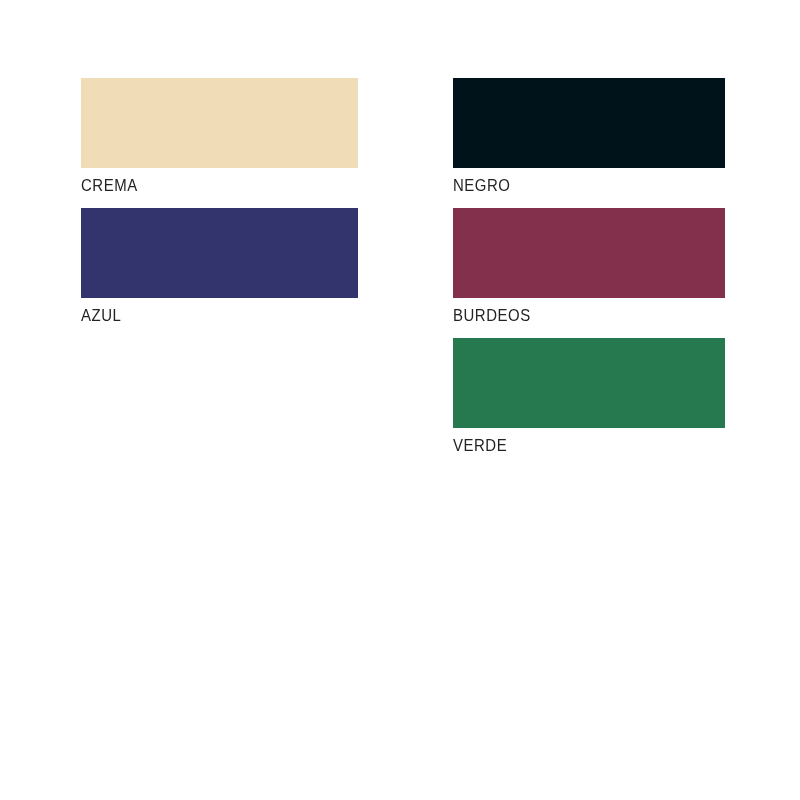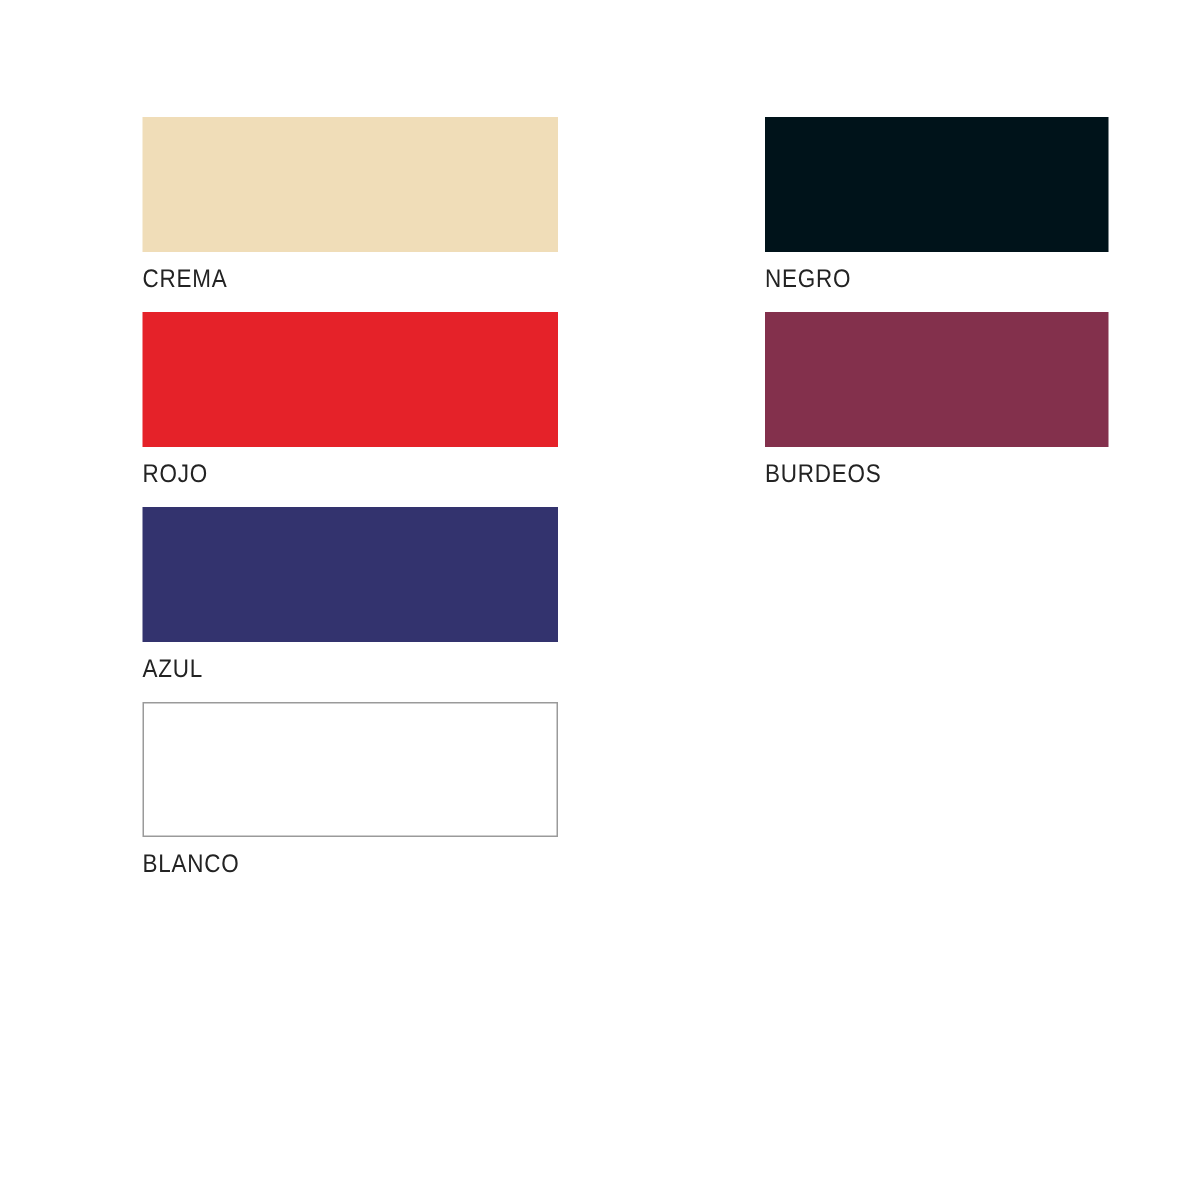--- a/index.html
+++ b/index.html
@@ -13,38 +13,38 @@
     background: #ffffff;
     font-family: "Liberation Sans", "DejaVu Sans", sans-serif;
     overflow: hidden;
   }
 
   #palette-sheet {
     position: relative;
     width: 800px;
     height: 800px;
     box-sizing: border-box;
-    padding: 78px 0 0 17px;
+    padding: 78px 0 0 3px;
   }
 
   .swatch-grid {
     display: grid;
     grid-template-columns: 277px 95px 272px;
     grid-auto-rows: 130px;
     margin-left: 78px;
   }
 
   .swatch-cell {
     display: flex;
     flex-direction: column;
     align-items: flex-start;
   }
 
   .swatch-cell.col-left  { grid-column: 1; }
-  .swatch-cell.col-right { grid-column: 3; margin-left: 43px; }
+  .swatch-cell.col-right { grid-column: 3; }
 
   .swatch-chip {
     width: 100%;
     height: 90px;
     box-sizing: border-box;
     display: block;
   }
 
   .swatch-chip.bordered {
     border: 1px solid #9a9a9a;
@@ -73,32 +73,28 @@
       <div class="swatch-chip" style="background-color: rgb(240, 221, 184);"></div>
       <div class="swatch-label" style="color: rgb(35, 35, 35);">CREMA</div>
     </div>
     <div class="swatch-cell col-right">
       <div class="swatch-chip" style="background-color: rgb(0, 19, 26);"></div>
       <div class="swatch-label" style="color: rgb(35, 35, 35);">NEGRO</div>
     </div>
 
 
     <div class="swatch-cell col-left">
-      <div class="swatch-chip" style="background-color: rgb(229, 34, 41);"></div>
-      <div class="swatch-label" style="color: rgb(35, 35, 35);">ROJO</div>
+      <div class="swatch-chip" style="background-color: rgb(51, 51, 110);"></div>
+      <div class="swatch-label" style="color: rgb(35, 35, 35);">AZUL</div>
     </div>
+
     <div class="swatch-cell col-right">
       <div class="swatch-chip" style="background-color: rgb(131, 48, 76);"></div>
       <div class="swatch-label" style="color: rgb(35, 35, 35);">BURDEOS</div>
     </div>
-
-    <div class="swatch-cell col-left">
-      <div class="swatch-chip" style="background-color: rgb(51, 51, 110);"></div>
-      <div class="swatch-label" style="color: rgb(35, 35, 35);">AZUL</div>
+    <div class="swatch-cell col-right">
+      <div class="swatch-chip" style="background-color: rgb(38, 120, 78);"></div>
+      <div class="swatch-label" style="color: rgb(35, 35, 35);">VERDE</div>
     </div>
 
-    <div class="swatch-cell col-left">
-      <div class="swatch-chip bordered" style="background-color: rgb(255, 255, 255);"></div>
-      <div class="swatch-label" style="color: rgb(35, 35, 35);">BLANCO</div>
-    </div>
 
   </div>
 </div>
 
 </body></html>

